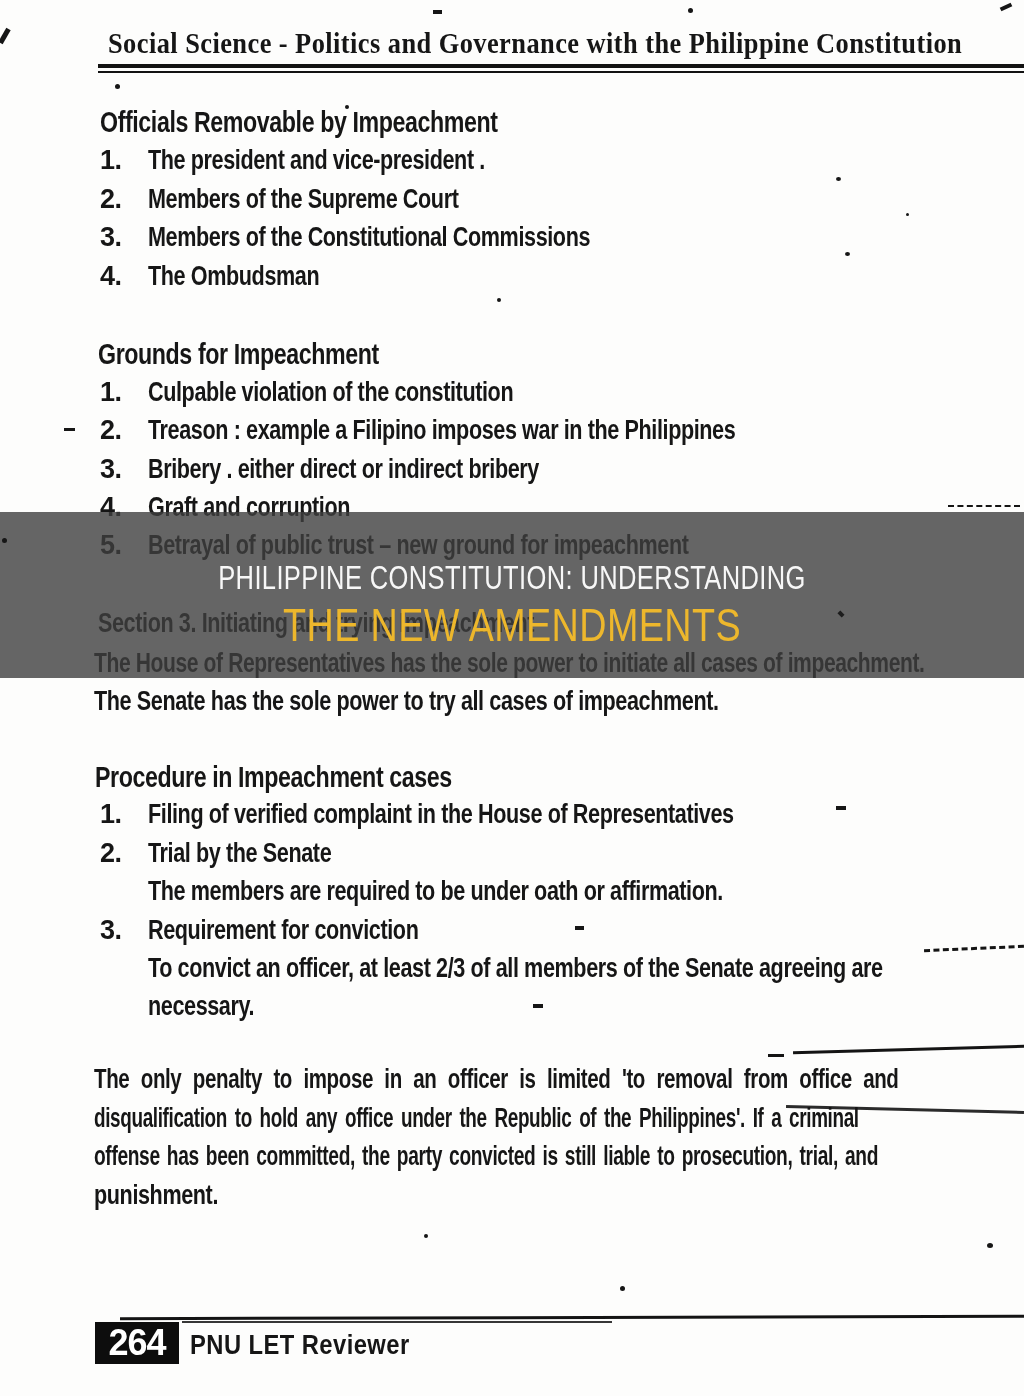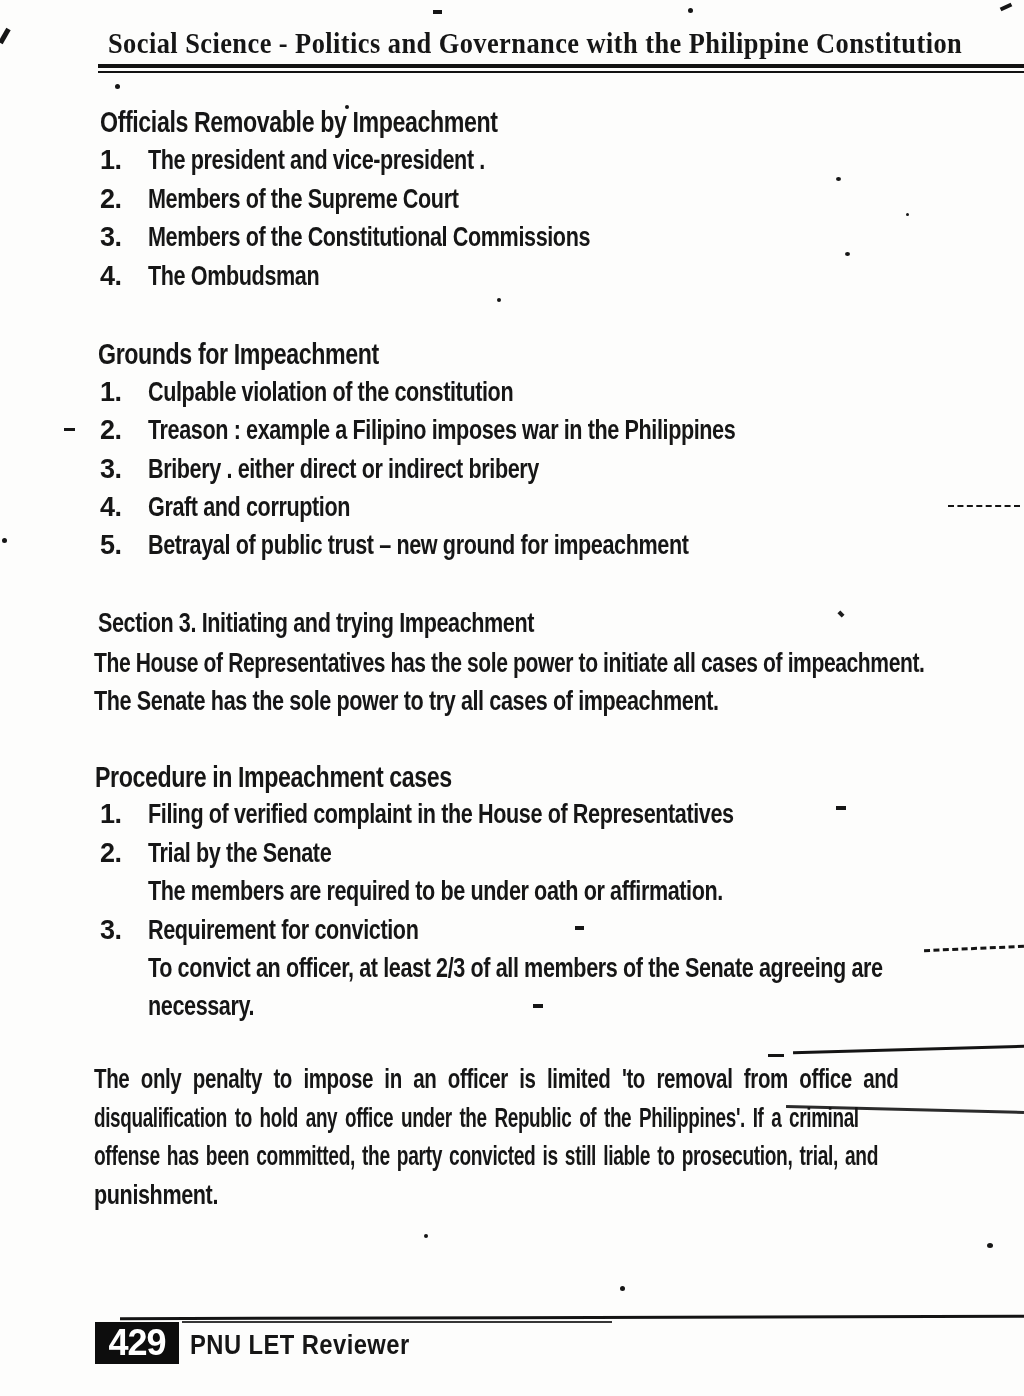--- a/index.html
+++ b/index.html
@@ -74,20 +74,24 @@
   <div class="t num" style="top:454px;">3.</div>
   <div class="t x80" style="left:148px;top:454px;">Bribery . either direct or indirect bribery</div>
   <div class="t num under" style="top:492px;">4.</div>
   <div class="t x80 under" style="left:148px;top:492px;">Graft and corruption</div>
   <div class="t num under" style="top:530px;">5.</div>
   <div class="t x80 under" style="left:148px;top:530px;">Betrayal of public trust – new ground for impeachment</div>
 
   <div class="t x80 under" style="left:98px;top:608px;">Section 3. Initiating and trying Impeachment</div>
   <div class="t x78 under" style="left:94px;top:648px;">The House of Representatives has the sole power to initiate all cases of impeachment.</div>
 
+  <div class="banner">
+    <div class="bline b1">PHILIPPINE CONSTITUTION: UNDERSTANDING</div>
+    <div class="bline b2">THE NEW AMENDMENTS</div>
+  </div>
 
   <div class="t x80" style="left:94px;top:686px;">The Senate has the sole power to try all cases of impeachment.</div>
 
   <div class="t h x80" style="left:95px;top:761px;">Procedure in Impeachment cases</div>
   <div class="t num" style="top:799px;">1.</div>
   <div class="t x80" style="left:148px;top:799px;">Filing of verified complaint in the House of Representatives</div>
   <div class="t num" style="top:838px;">2.</div>
   <div class="t x80" style="left:148px;top:838px;">Trial by the Senate</div>
   <div class="t x80" style="left:148px;top:876px;">The members are required to be under oath or affirmation.</div>
   <div class="t num" style="top:915px;">3.</div>
@@ -95,21 +99,21 @@
   <div class="t x80" style="left:148px;top:953px;">To convict an officer, at least 2/3 of all members of the Senate agreeing are</div>
   <div class="t x80" style="left:148px;top:991px;">necessary.</div>
 
   <div class="t x76" style="left:94px;top:1064px;word-spacing:8px;">The only penalty to impose in an officer is limited 'to removal from office and</div>
   <div class="t x70" style="left:94px;top:1103px;word-spacing:4px;">disqualification to hold any office under the Republic of the Philippines'. If a criminal</div>
   <div class="t x71" style="left:94px;top:1141px;word-spacing:3px;">offense has been committed, the party convicted is still liable to prosecution, trial, and</div>
   <div class="t x80" style="left:94px;top:1180px;">punishment.</div>
 
   <div class="art" style="left:120px;top:1316px;width:904px;height:3px;transform:rotate(-0.15deg);"></div>
   <div class="art" style="left:182px;top:1321px;width:430px;height:2px;opacity:0.85;"></div>
-  <div class="footbox">429</div>
+  <div class="footbox">264</div>
   <div class="t footlabel x88" style="left:190px;top:1330px;">PNU LET Reviewer</div>
 
   <div class="art" style="left:793px;top:1048px;width:233px;height:3px;transform:rotate(-1.6deg);"></div>
   <div class="art" style="left:768px;top:1054px;width:16px;height:3px;"></div>
   <div class="art" style="left:786px;top:1108px;width:238px;height:3px;transform:rotate(1.4deg);opacity:0.9;"></div>
   <div class="dashline" style="left:924px;top:947px;width:100px;transform:rotate(-2.5deg);"></div>
   <div class="dashline" style="left:948px;top:505px;width:72px;border-top-width:2px;"></div>
 
   <div class="sp" style="left:2px;top:28px;width:5px;height:16px;transform:rotate(30deg);"></div>
   <div class="sp" style="left:433px;top:10px;width:9px;height:4px;"></div>

